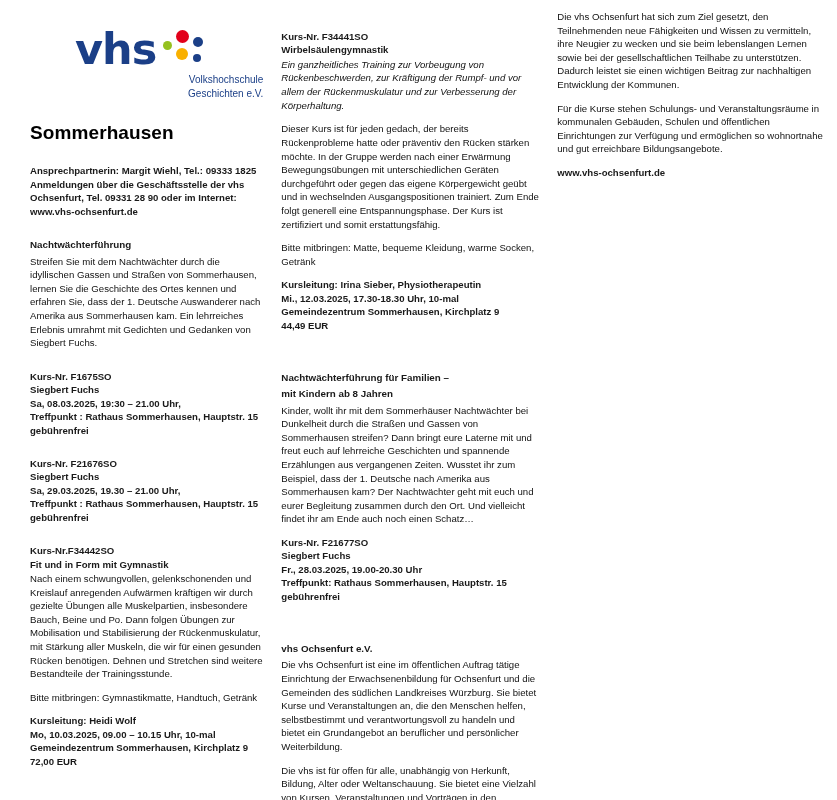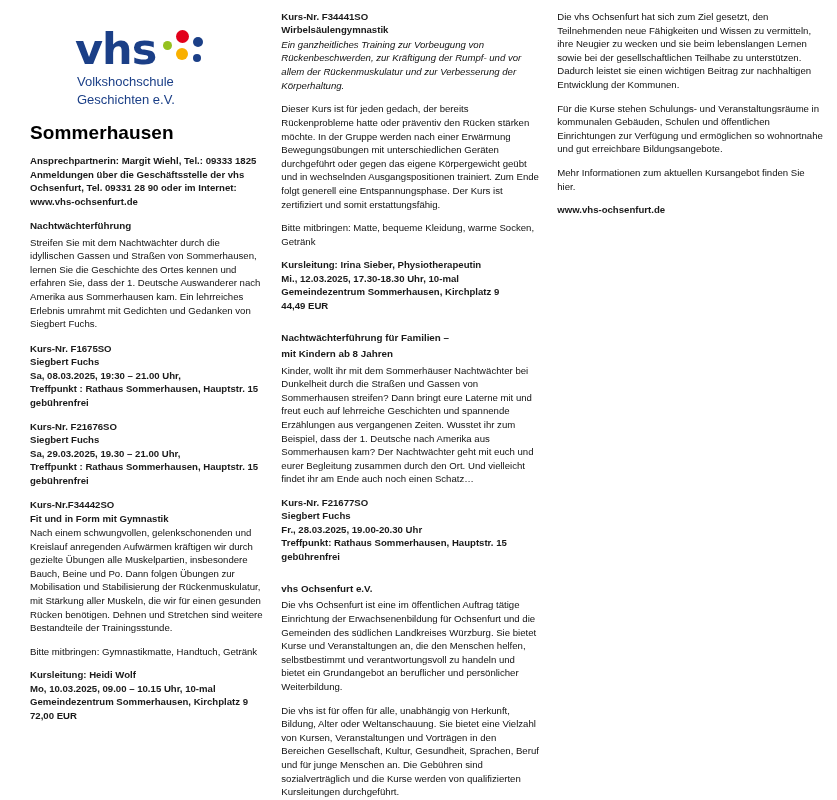--- a/index.html
+++ b/index.html
@@ -65,42 +65,43 @@
     border-radius: 50%;
   }
   .dot-red   { width: 13px; height: 13px; background: #e2001a; left: 16px; top: 0px; }
   .dot-blue  { width: 10px; height: 10px; background: #1b3f87; left: 33px; top: 7px; }
   .dot-green { width: 9px;  height: 9px;  background: #95c11f; left: 3px;  top: 11px; }
   .dot-yellow{ width: 12px; height: 12px; background: #f9b000; left: 16px; top: 18px; }
   .dot-blue2 { width: 8px;  height: 8px;  background: #1b3f87; left: 33px; top: 24px; }
 
   .logo-sub {
     font-family: "Liberation Sans", sans-serif;
-    font-size: 13px;
+    font-size: 10px;
     color: #1b3f87;
     line-height: 1.35;
     margin-top: 2px;
     margin-left: 2px;
+    text-align: right;
   }
 
   h1.place-title {
     font-size: 19px;
     font-weight: bold;
     margin: 0 0 10px 0;
     color: #000;
     letter-spacing: 0.1px;
   }
 
   p, .para {
     font-size: 9.6px;
     line-height: 1.42;
     margin: 0 0 10px 0;
     color: #111;
   }
-  .block { margin-bottom: 11px; }
+  .block { margin-bottom: 11px; margin-top: 20px; }
   .section-head {
     font-size: 9.8px;
     font-weight: bold;
     margin: 0 0 3px 0;
     line-height: 1.35;
   }
   .course-head {
     font-size: 9.6px;
     font-weight: bold;
     line-height: 1.4;
@@ -212,18 +213,17 @@
         <div class="section-head">vhs Ochsenfurt e.V.</div>
         <p class="para" style="margin-top:1px;">Die vhs Ochsenfurt ist eine im öffentlichen Auftrag tätige Einrichtung der Erwachsenenbildung für Ochsenfurt und die Gemeinden des südlichen Landkreises Würzburg. Sie bietet Kurse und Veranstaltungen an, die den Menschen helfen, selbstbestimmt und verantwortungsvoll zu handeln und bietet ein Grundangebot an beruflicher und persönlicher Weiterbildung.</p>
         <p class="para">Die vhs ist für offen für alle, unabhängig von Herkunft, Bildung, Alter oder Weltanschauung. Sie bietet eine Vielzahl von Kursen, Veranstaltungen und Vorträgen in den Bereichen Gesellschaft, Kultur, Gesundheit, Sprachen, Beruf und für junge Menschen an. Die Gebühren sind sozialverträglich und die Kurse werden von qualifizierten Kursleitungen durchgeführt.</p>
       </div>
 
     </div>
 
     <div class="col col-3">
       <p class="para">Die vhs Ochsenfurt hat sich zum Ziel gesetzt, den Teilnehmenden neue Fähigkeiten und Wissen zu vermitteln, ihre Neugier zu wecken und sie beim lebenslangen Lernen sowie bei der gesellschaftlichen Teilhabe zu unterstützen. Dadurch leistet sie einen wichtigen Beitrag zur nachhaltigen Entwicklung der Kommunen.</p>
       <p class="para">Für die Kurse stehen Schulungs- und Veranstaltungsräume in kommunalen Gebäuden, Schulen und öffentlichen Einrichtungen zur Verfügung und ermöglichen so wohnortnahe und gut erreichbare Bildungsangebote.</p>
-      <p class="para">Mehr Informationen zum aktuellen Kursangebot finden Sie hier.</p>
       <div class="lines bold nowrap-link">www.vhs-ochsenfurt.de</div>
     </div>
 
   </div>
 </div>
 
 </body></html>

